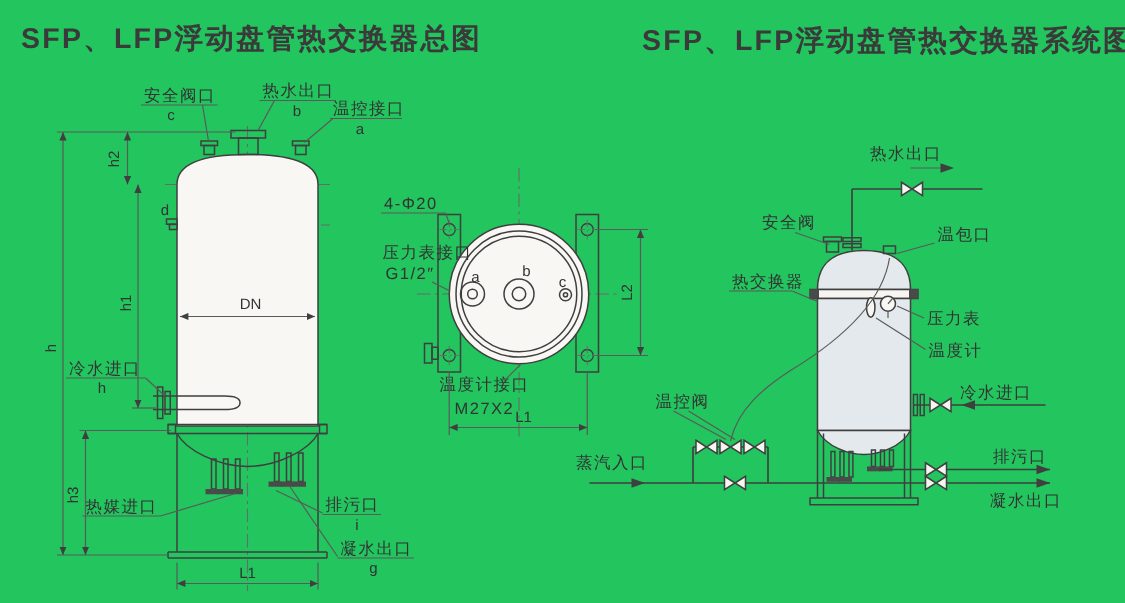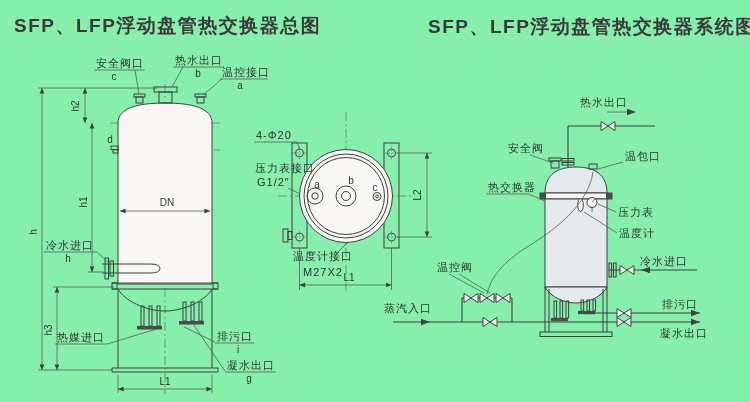--- a/index.html
+++ b/index.html
@@ -1,16 +1,16 @@
 <!DOCTYPE html>
 <html><head>
 <meta charset="utf-8">
 <style>
   html,body{margin:0;padding:0;background:#e9e7e4;}
-  .canvas{position:relative;width:750px;height:402px;background:#86efac;overflow:hidden;
+  .canvas{position:relative;width:750px;height:402px;background:#22c55e;overflow:hidden;
           font-family:"Liberation Sans","DejaVu Sans",sans-serif;}
   svg{position:absolute;inset:0;}
   text{font-family:"Liberation Sans","DejaVu Sans",sans-serif;fill:#2d2d2d;}
   .title{font-size:19px;font-weight:600;letter-spacing:1.5px;fill:#3a3a3a;}
   .lbl{font-size:11px;letter-spacing:1px;fill:#333;}
   .ltr{font-size:10px;fill:#333;}
   .dimtxt{font-size:10px;fill:#333;}
   .s{stroke:#3f3f3f;stroke-width:1;fill:none;}
   .sf{stroke:#3f3f3f;stroke-width:1;fill:#f8f7f4;}
   .sysfill{stroke:#3f3f3f;stroke-width:1;fill:#e3e9ec;}

